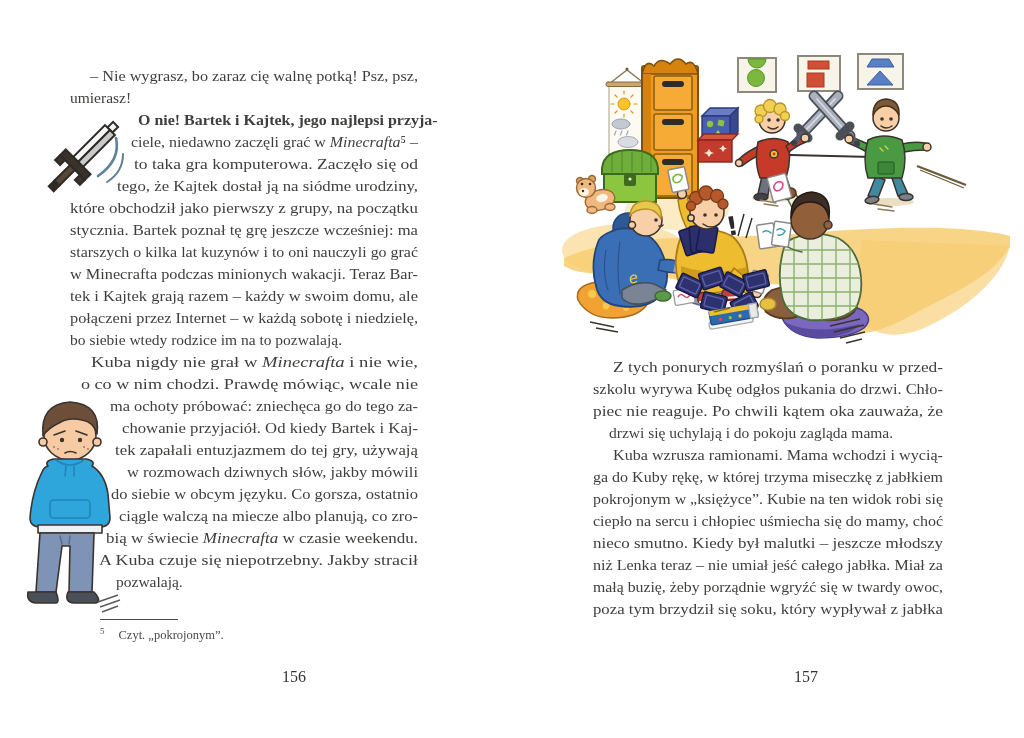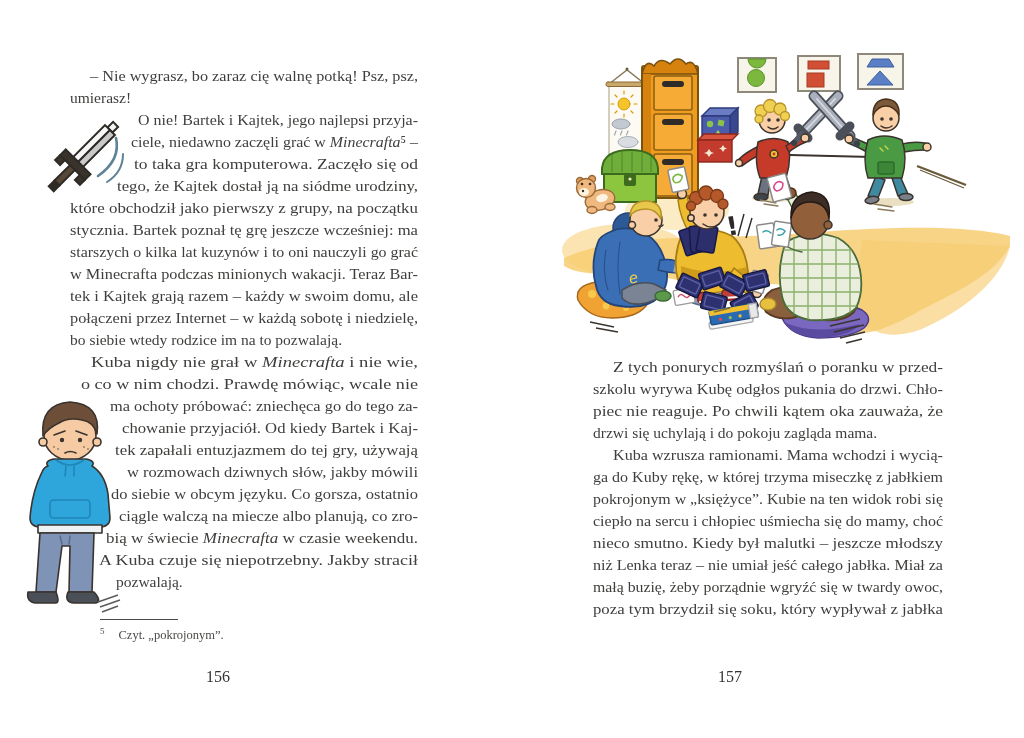--- a/index.html
+++ b/index.html
@@ -12,36 +12,36 @@
   .line{height:22px;line-height:22px;font-size:15.5px;white-space:nowrap;overflow:visible;}
   .line .fit{display:inline-block;transform-origin:0 60%;white-space:pre;}
   .line i{font-style:italic;}
   .artwork{position:absolute;}
   #sword-doodle{left:28px;top:112px;width:100px;height:106px;}
   #sad-boy{left:12px;top:394px;width:116px;height:228px;}
   #playroom{left:562px;top:28px;width:450px;height:332px;}
   .fn-rule{position:absolute;left:100px;top:619px;width:78px;border-top:1.5px solid #4a4947;}
   .footnote{position:absolute;left:100px;top:626px;font-size:12.5px;color:#4a4947;}
   .footnote .mark{font-size:9px;vertical-align:5px;margin-right:14px;}
-  .pagenum{position:absolute;top:668px;width:100px;text-align:left;font-size:16px;color:#333;}
+  .pagenum{position:absolute;top:668px;width:100px;text-align:right;font-size:16px;color:#333;}
   #pagenum-left{left:206px;}
   #pagenum-right{left:718px;}
   svg{display:block;}
 </style>
 </head>
 <body>
 
 <div class="book">
 
   <div>
 
     <div id="left-text" class="textcol">
         <div class="line" style="padding-left: 20px;"><span class="fit" style="transform: scaleX(1.04683);"><span>– Nie wygrasz, bo zaraz cię walnę potką! Psz, psz,</span></span></div>
         <div class="line"><span class="fit" style="transform: scaleX(1);"><span>umierasz!</span></span></div>
-        <div class="line" style="padding-left: 68px;"><span class="fit" style="transform: scaleX(1.02935);"><span>O nie! Bartek i Kajtek, jego najlepsi przyja-</span></span></div>
+        <div class="line" style="padding-left: 68px; font-weight: bold;"><span class="fit" style="transform: scaleX(1.02935);"><span>O nie! Bartek i Kajtek, jego najlepsi przyja-</span></span></div>
         <div class="line" style="padding-left: 61px;"><span class="fit" style="transform: scaleX(1.02666);"><span>ciele, niedawno zaczęli grać w </span><i>Minecrafta</i><span>⁵ –</span></span></div>
         <div class="line" style="padding-left: 64px;"><span class="fit" style="transform: scaleX(1.12796);"><span>to taka gra komputerowa. Zaczęło się od</span></span></div>
         <div class="line" style="padding-left: 47px;"><span class="fit" style="transform: scaleX(1.0814);"><span>tego, że Kajtek dostał ją na siódme urodziny,</span></span></div>
         <div class="line"><span class="fit" style="transform: scaleX(1.09016);"><span>które obchodził jako pierwszy z grupy, na początku</span></span></div>
         <div class="line"><span class="fit" style="transform: scaleX(1.07247);"><span>stycznia. Bartek poznał tę grę jeszcze wcześniej: ma</span></span></div>
         <div class="line"><span class="fit" style="transform: scaleX(1.02859);"><span>starszych o kilka lat kuzynów i to oni nauczyli go grać</span></span></div>
         <div class="line"><span class="fit" style="transform: scaleX(1.04864);"><span>w Minecrafta podczas minionych wakacji. Teraz Bar-</span></span></div>
         <div class="line"><span class="fit" style="transform: scaleX(1.06524);"><span>tek i Kajtek grają razem – każdy w swoim domu, ale</span></span></div>
         <div class="line"><span class="fit" style="transform: scaleX(1.04883);"><span>połączeni przez Internet – w każdą sobotę i niedzielę,</span></span></div>
         <div class="line"><span class="fit" style="transform: scaleX(1);"><span>bo siebie wtedy rodzice im na to pozwalają.</span></span></div>
@@ -431,21 +431,21 @@
         <path d="M268,298 L298,291 M272,304 L302,297 M278,310 L303,304 M284,315 L300,311"></path>
         <path d="M28,294 L52,299 M34,300 L56,304"></path>
         <path d="M152,284 L168,280" opacity=".6"></path>
       </g>
     </svg>
 
     <div id="right-text" class="textcol">
         <div class="line" style="padding-left: 20px;"><span class="fit" style="transform: scaleX(1.11593);"><span>Z tych ponurych rozmyślań o poranku w przed-</span></span></div>
         <div class="line"><span class="fit" style="transform: scaleX(1.05586);"><span>szkolu wyrywa Kubę odgłos pukania do drzwi. Chło-</span></span></div>
         <div class="line"><span class="fit" style="transform: scaleX(1.12331);"><span>piec nie reaguje. Po chwili kątem oka zauważa, że</span></span></div>
-        <div class="line"><span class="fit" style="transform: scaleX(1);"><span>drzwi się uchylają i do pokoju zagląda mama.</span></span></div>
+        <div class="line"><span class="fit" style="transform: scaleX(1); margin-left: 16px;"><span>drzwi się uchylają i do pokoju zagląda mama.</span></span></div>
         <div class="line" style="padding-left: 20px;"><span class="fit" style="transform: scaleX(1.04029);"><span>Kuba wzrusza ramionami. Mama wchodzi i wycią-</span></span></div>
         <div class="line"><span class="fit" style="transform: scaleX(1.03197);"><span>ga do Kuby rękę, w której trzyma miseczkę z jabłkiem</span></span></div>
         <div class="line"><span class="fit" style="transform: scaleX(1.02536);"><span>pokrojonym w „księżyce”. Kubie na ten widok robi się</span></span></div>
         <div class="line"><span class="fit" style="transform: scaleX(1.0324);"><span>ciepło na sercu i chłopiec uśmiecha się do mamy, choć</span></span></div>
         <div class="line"><span class="fit" style="transform: scaleX(1.09284);"><span>nieco smutno. Kiedy był malutki – jeszcze młodszy</span></span></div>
         <div class="line"><span class="fit" style="transform: scaleX(1.03598);"><span>niż Lenka teraz – nie umiał jeść całego jabłka. Miał za</span></span></div>
         <div class="line"><span class="fit" style="transform: scaleX(1.01906);"><span>małą buzię, żeby porządnie wgryźć się w twardy owoc,</span></span></div>
         <div class="line"><span class="fit" style="transform: scaleX(1.07978);"><span>poza tym brzydził się soku, który wypływał z jabłka</span></span></div>
       </div>
 

